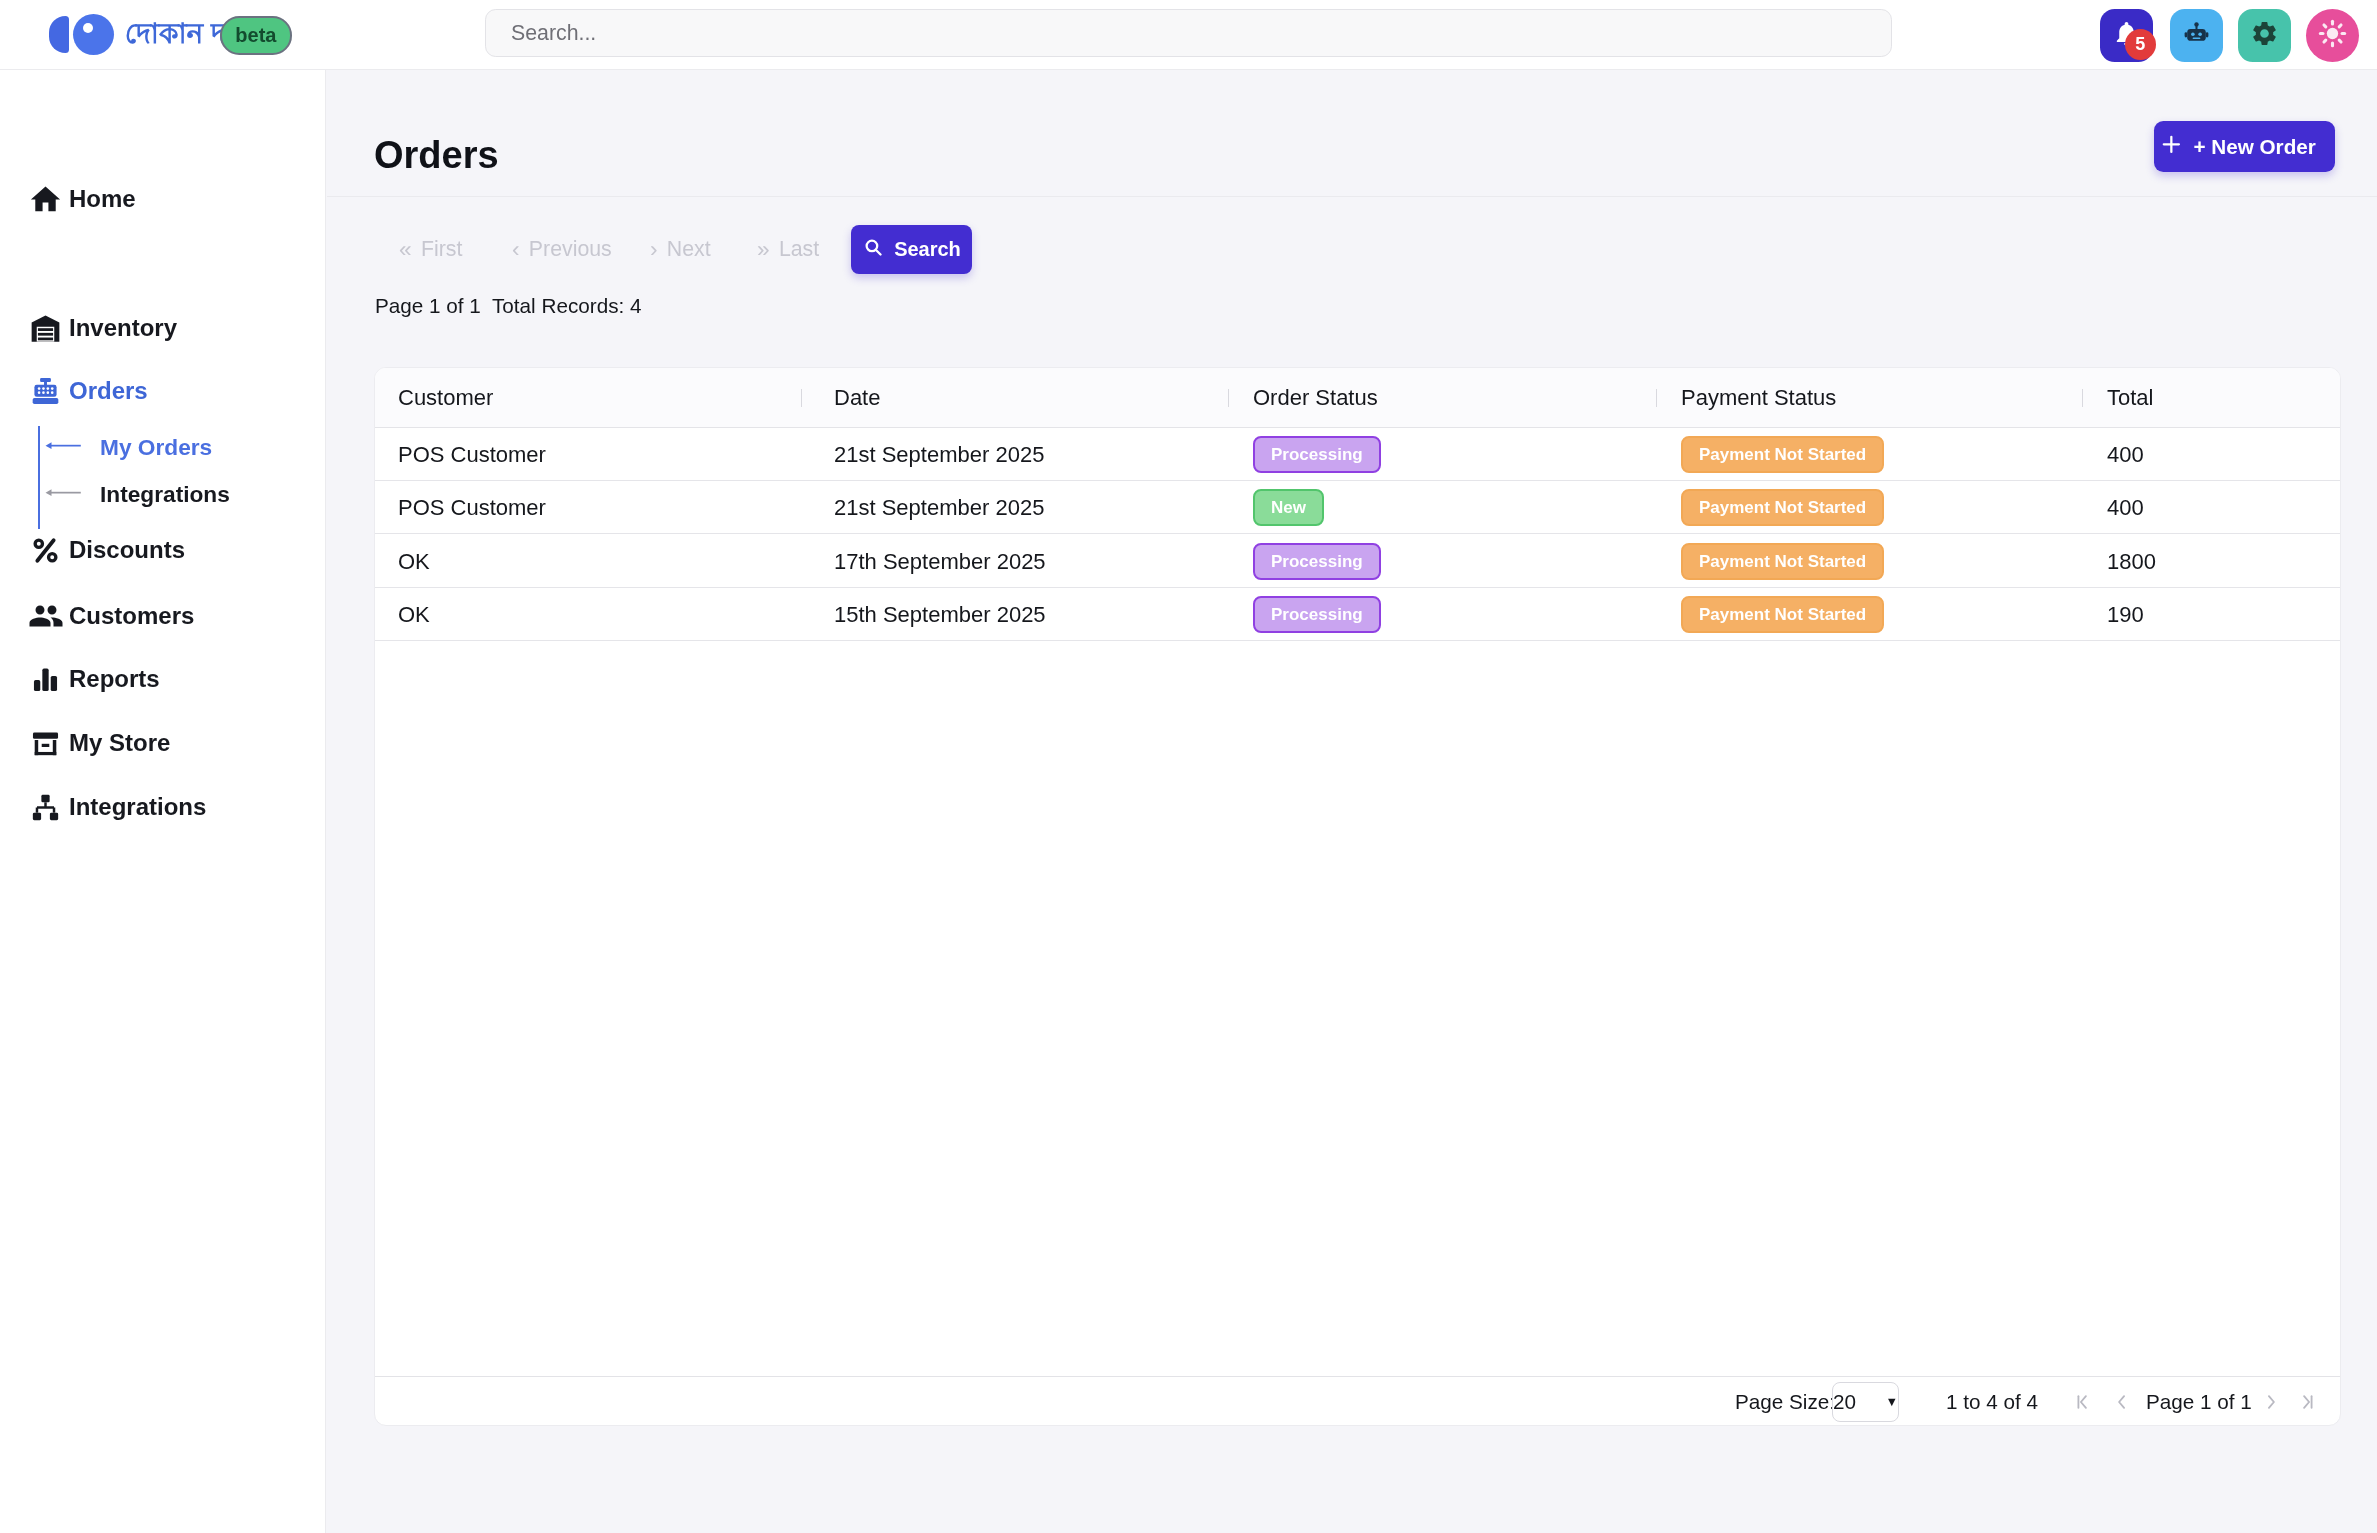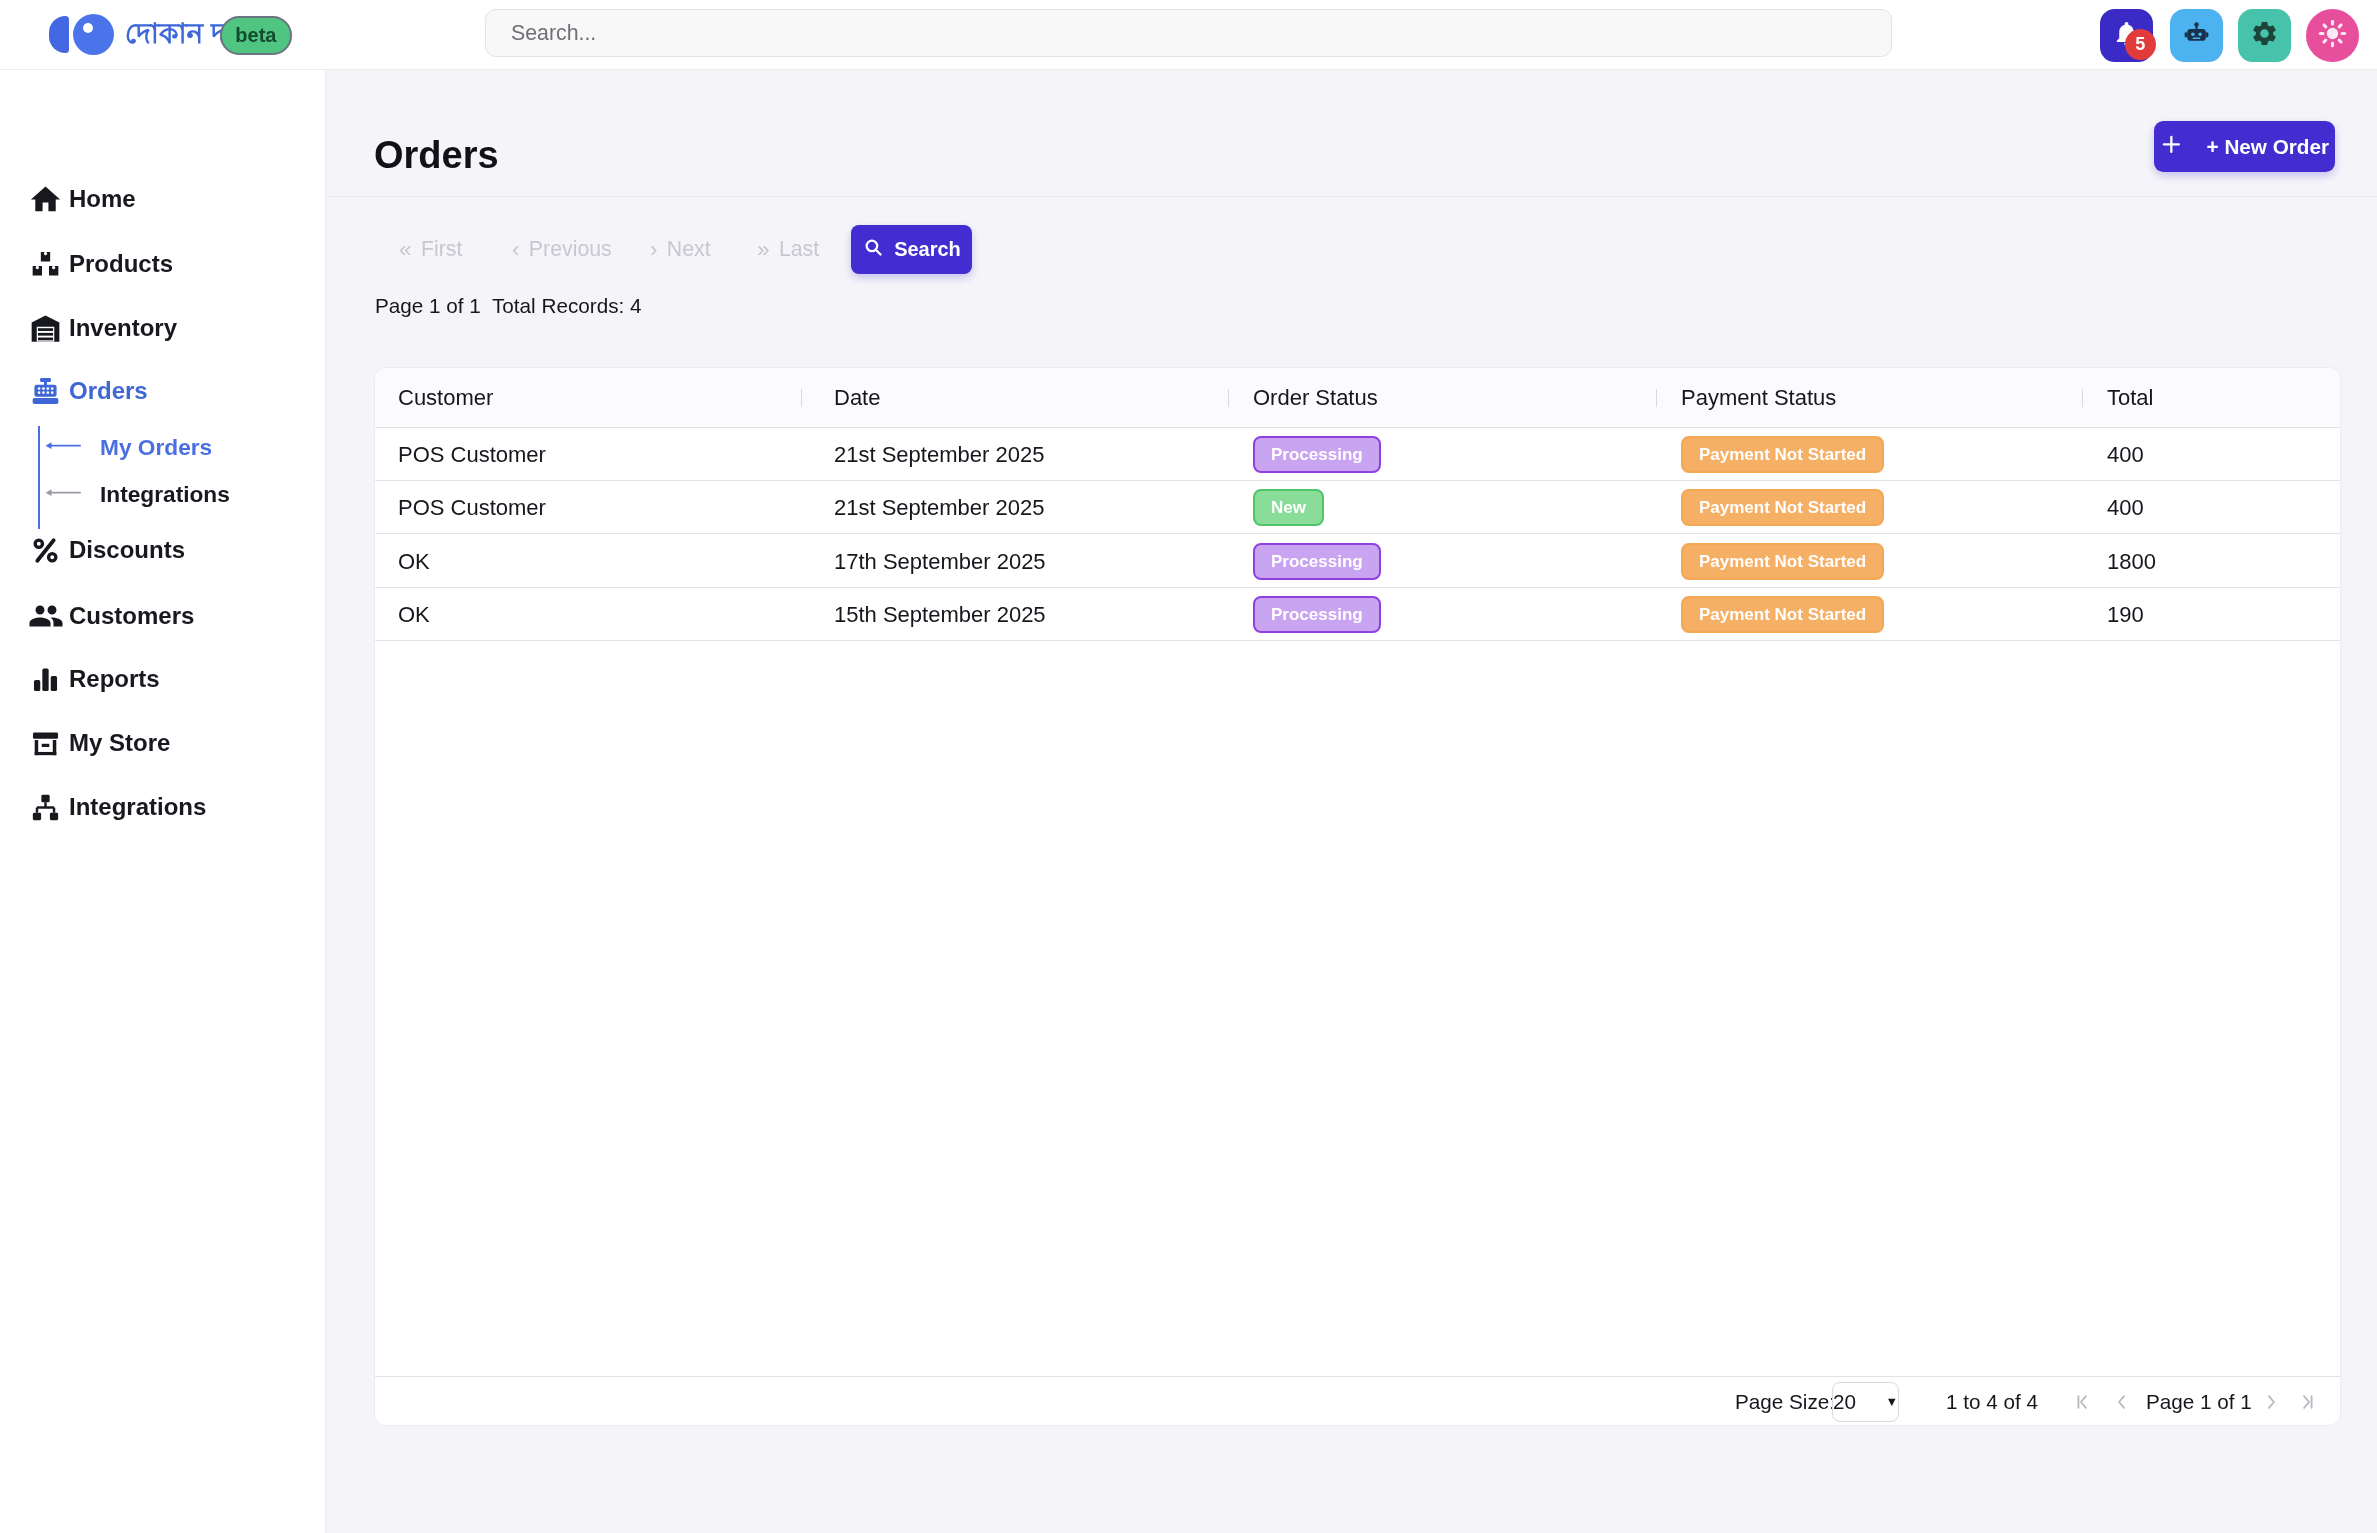--- a/index.html
+++ b/index.html
@@ -51,21 +51,21 @@
   .sub-item{position:absolute;left:0;width:100%;height:48px;display:flex;align-items:center;cursor:pointer;}
   .sub-branch{position:absolute;left:44px;}
   .sub-label{position:absolute;left:100px;font-size:22.7px;font-weight:bold;color:#17191f;}
   .sub-item.active .sub-label{color:#4a6fe0;}
 
   
   .main{position:absolute;left:327px;top:70px;right:0;bottom:0;background:#f5f5f9;}
   .page-title{position:absolute;left:47px;top:39px;font-size:38px;font-weight:bold;color:#101218;}
   .new-order-btn{position:absolute;left:1827px;top:51px;width:181px;height:51px;background:#432dd1;
                  border:none;border-radius:9.3px;color:#fff;font-size:20.7px;font-weight:bold;
-                 display:flex;align-items:center;justify-content:space-between;gap:10.7px;cursor:pointer;
+                 display:flex;align-items:center;justify-content:flex-start;gap:10.7px;cursor:pointer;
                  font-family:"Liberation Sans",sans-serif;box-shadow:0 4px 8px rgba(67,45,209,.25);}
   .title-divider{position:absolute;left:0;right:0;top:126px;height:1.3px;background:#eaeaee;}
   .pager-link{position:absolute;top:155px;height:48px;display:flex;align-items:center;gap:9.3px;
               font-size:21.3px;color:#c7c7d0;cursor:default;}
   .pager-glyph{font-size:22.7px;}
   .pl-first{left:72px;} .pl-prev{left:185px;} .pl-next{left:323px;} .pl-last{left:430px;}
   .search-btn{position:absolute;left:524px;top:155px;width:121px;height:49px;background:#432dd1;border:none;
               border-radius:8px;color:#fff;font-size:20px;font-weight:bold;display:flex;align-items:center;
               justify-content:center;gap:9.3px;cursor:pointer;font-family:"Liberation Sans",sans-serif;
               box-shadow:0 4px 8px rgba(67,45,209,.25);}
@@ -176,35 +176,20 @@
 
     <div class="nav-item" style="top:97px">
       <span class="nav-ico">
         <svg width="35" height="35" viewBox="0 0 24 24">
             <path fill="#17191f" d="M10 20v-6h4v6h5v-8h3L12 3 2 12h3v8z"></path>
           </svg>
       </span>
       <span class="nav-label">Home</span>
     </div>
 
-    <div class="nav-item" style="top:162px">
-      <span class="nav-ico">
-        <svg width="35" height="35" viewBox="0 0 24 24">
-          <g fill="#17191f">
-            <path d="M8.8 3.5h6.4v6.4H8.8zM3.2 13.1h6.4v6.4H3.2zM14.4 13.1h6.4v6.4h-6.4z"></path>
-          </g>
-          <g fill="#fff">
-              <rect x="10.9" y="3.5" width="2.2" height="2.2" rx="1"></rect>
-              <rect x="5.3" y="13.1" width="2.2" height="2.2" rx="1"></rect>
-              <rect x="16.5" y="13.1" width="2.2" height="2.2" rx="1"></rect>
-            </g>
-        </svg>
-      </span>
-      <span class="nav-label">Products</span>
-    </div>
 
     <div class="nav-item" style="top:226px">
       <span class="nav-ico">
         <svg width="35" height="35" viewBox="0 0 24 24">
           <path fill="#17191f" d="M12 3 2.5 7.8V21h19V7.8z"></path>
           <rect x="6" y="10.8" width="12" height="10.2" fill="#fff"></rect>
           <g fill="#17191f">
               <rect x="6.8" y="11.8" width="10.4" height="1.9"></rect>
               <rect x="6.8" y="15" width="10.4" height="1.9"></rect>
               <rect x="6.8" y="18.2" width="10.4" height="1.9"></rect>

